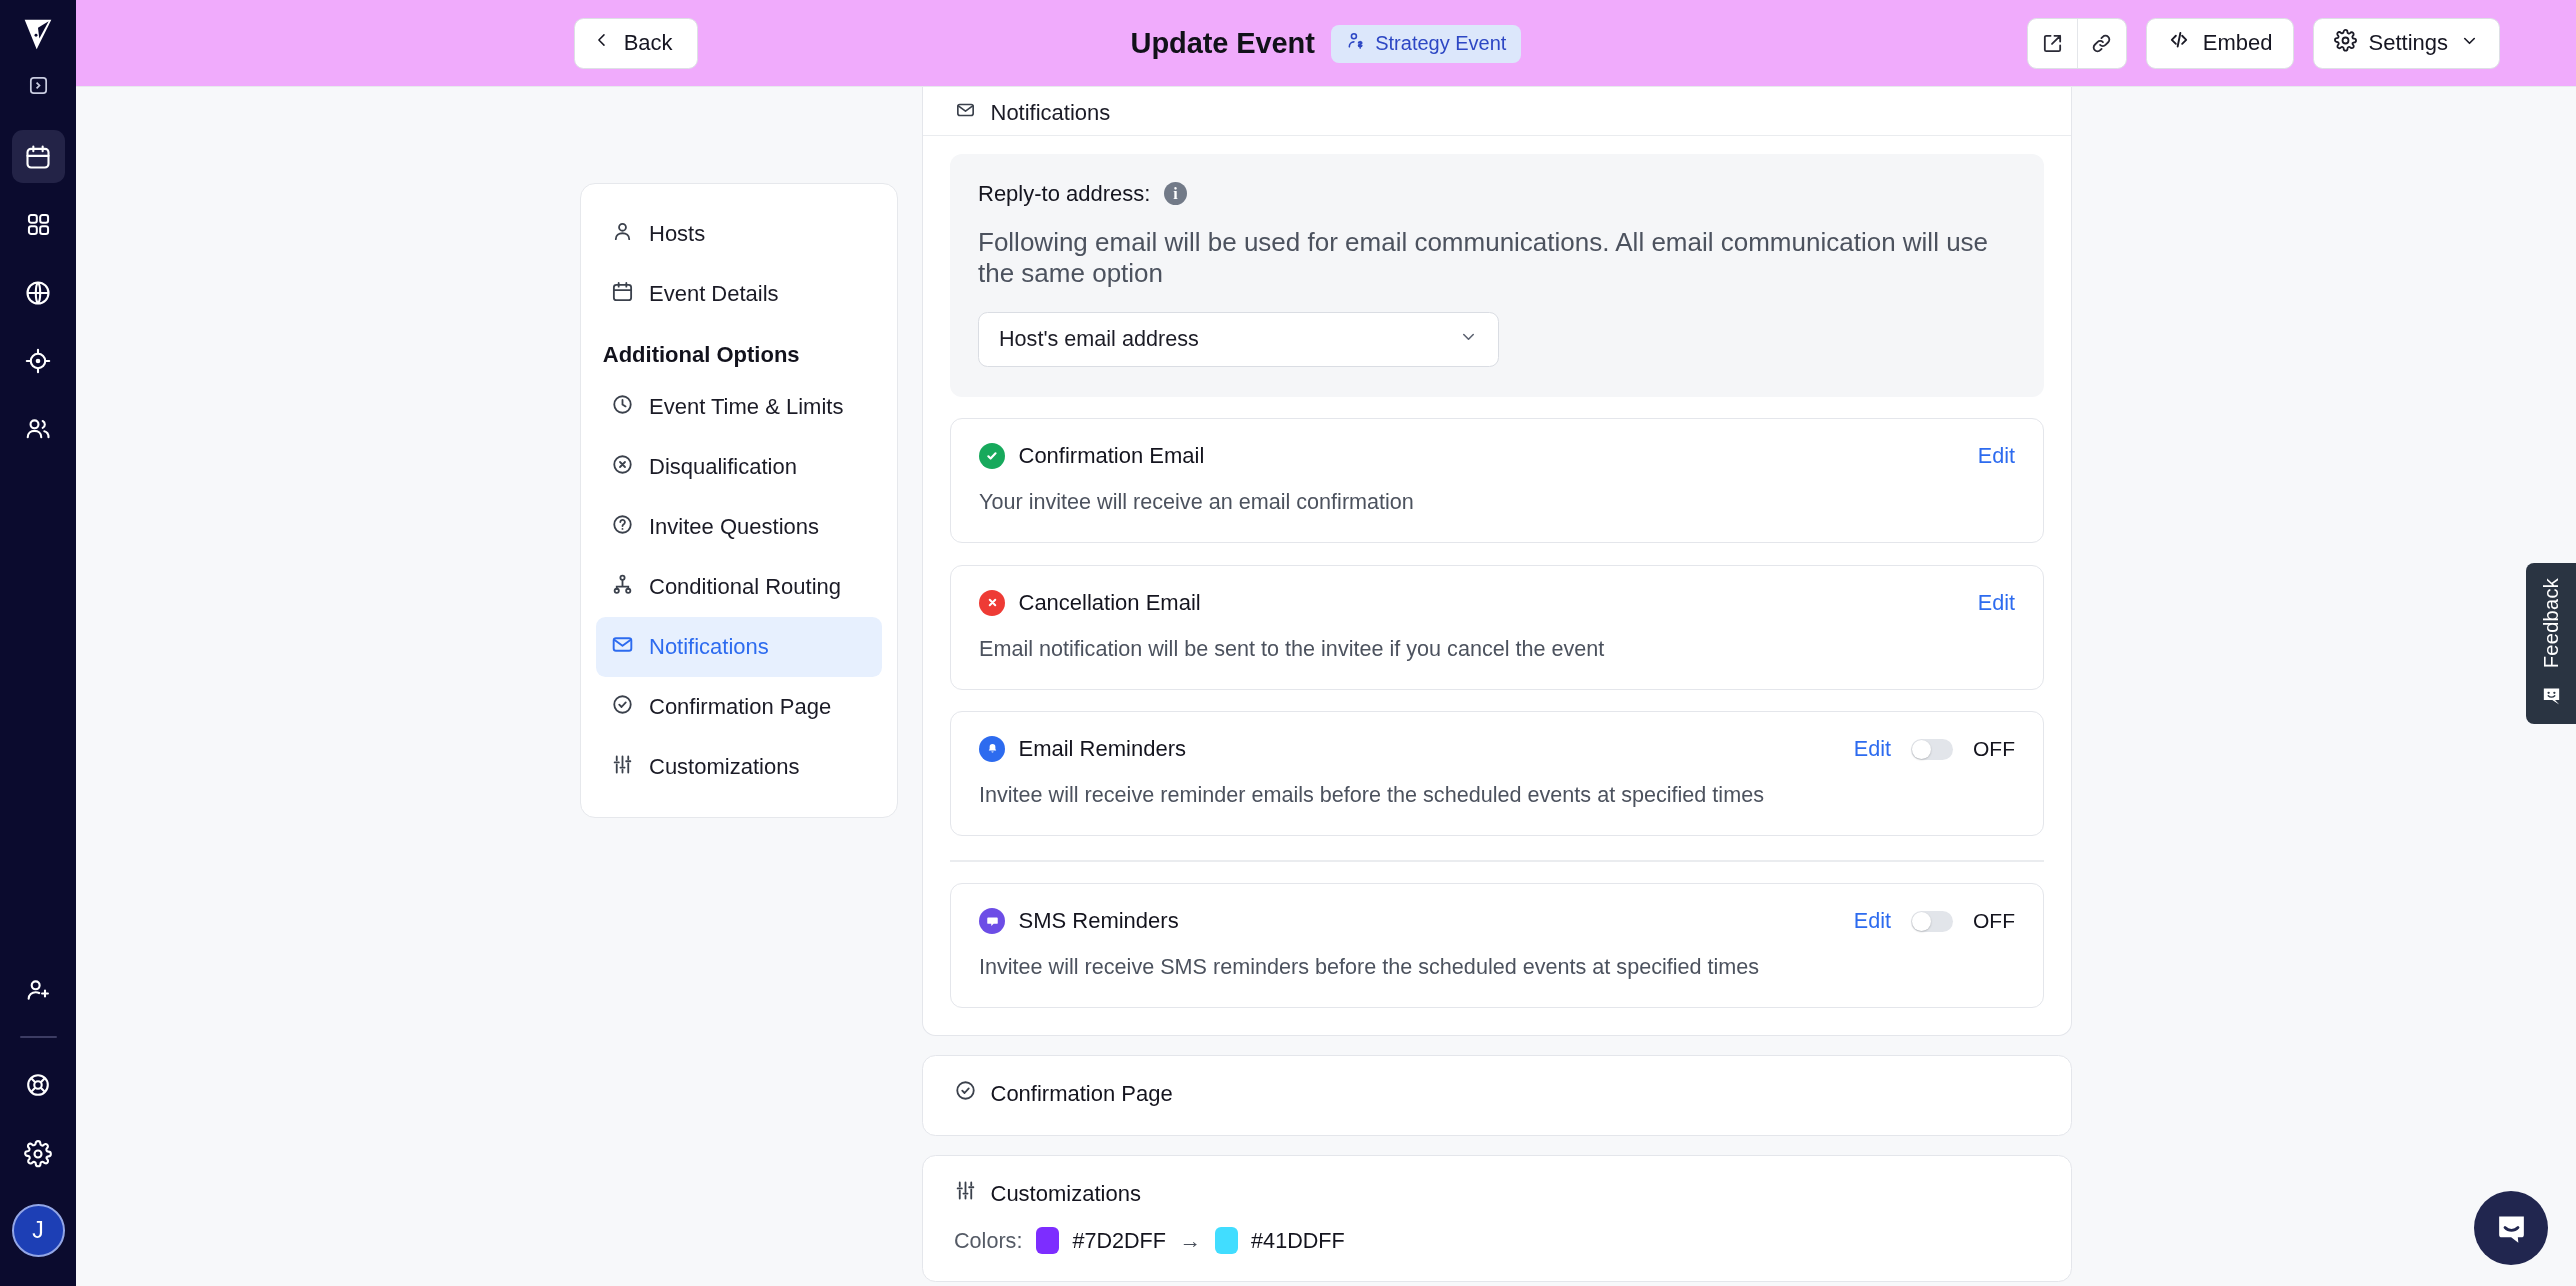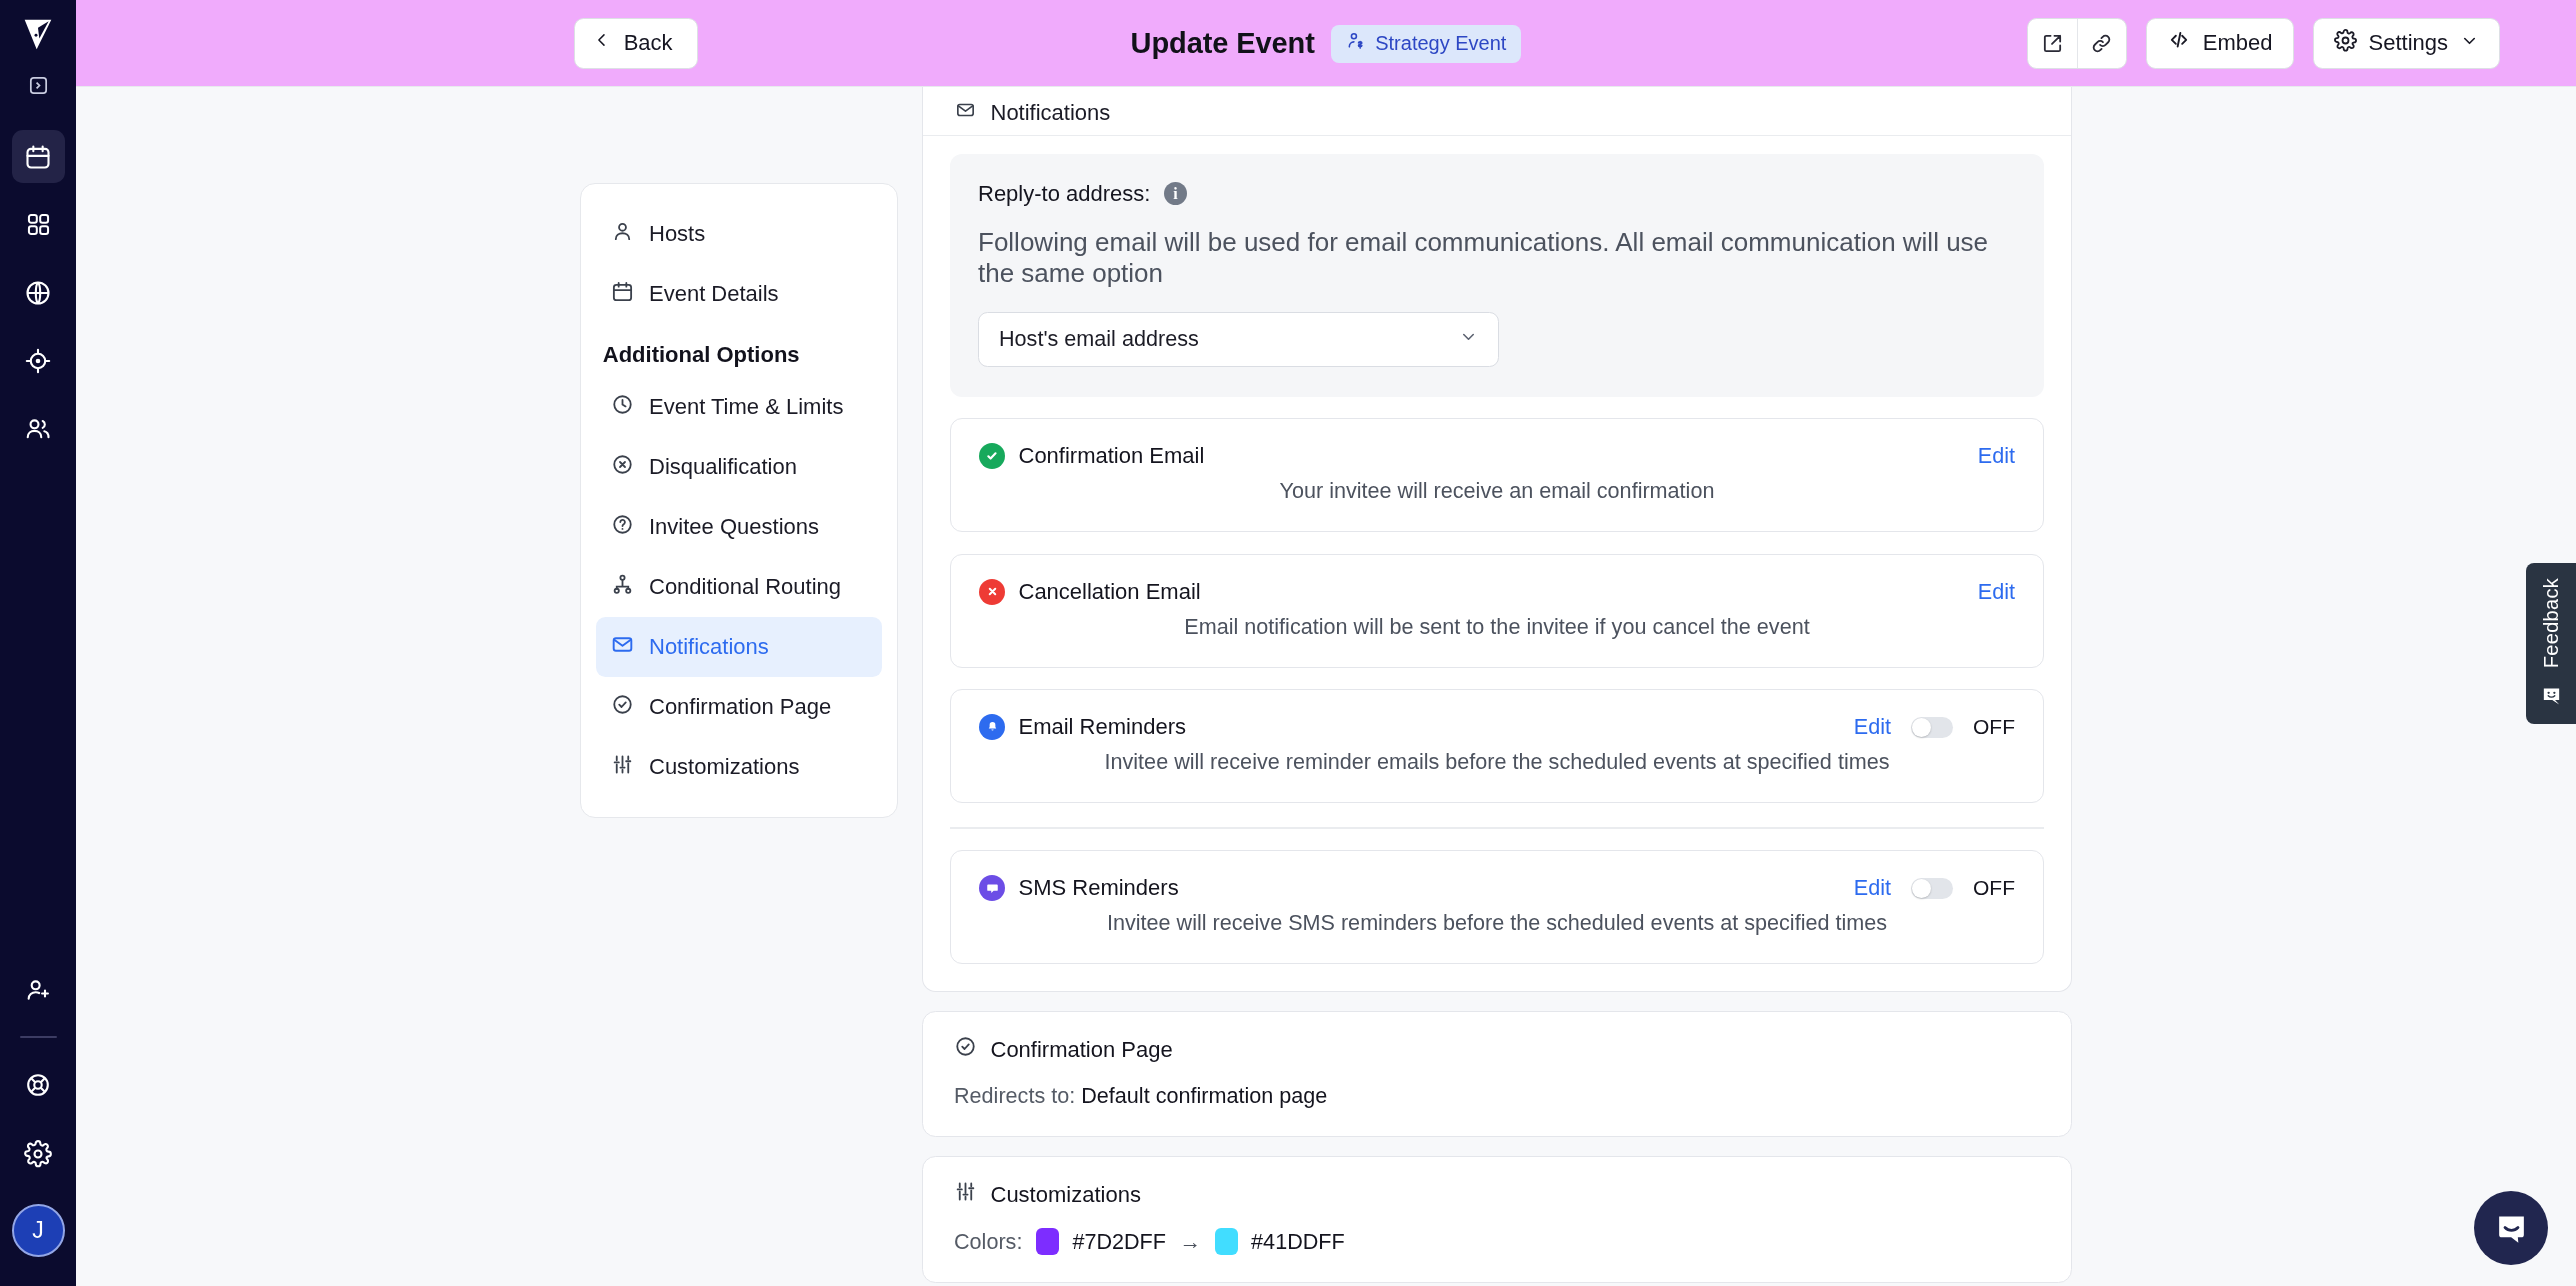--- a/index.html
+++ b/index.html
@@ -134,21 +134,21 @@
   }
 
   .subcard {
     border: 1.4px solid #E4E6EB; border-radius: 12px; margin-top: 21.6px; padding: 24px 28px 27px 28px;
     background: #fff;
   }
   .sub-row { display: flex; align-items: center; }
   .sub-title { display: flex; align-items: center; gap: 13.5px; font-size: 22px; color: #14141E; }
   .sub-actions { margin-left: auto; display: flex; align-items: center; gap: 20px; }
   .edit-link { color: #2D6BEF; font-size: 21.6px; }
-  .sub-desc { font-size: 21.6px; color: #4C525E; margin-top: 9px; text-align: center; }
+  .sub-desc { font-size: 21.6px; color: #4C525E; margin-top: 20px; }
 
   .dot-ico { width: 26px; height: 26px; border-radius: 50%; display:flex; align-items:center; justify-content:center; flex: 0 0 26px; }
   .dot-green { background: #17A95C; }
   .dot-red { background: #EE3B35; }
   .dot-blue { background: #2D6BEF; }
   .dot-purple { background: #6C4DE6; }
 
   .toggle { width: 42px; height: 21.6px; border-radius: 12px; background: #E2E5EA; position: relative; flex: 0 0 42px; }
   .toggle .knob { position: absolute; top: 1.4px; left: 1.4px; width: 19px; height: 19px; border-radius: 50%; background: #fff;
     box-shadow: 0 0.7px 2px rgba(0,0,0,.22); }
@@ -539,24 +539,20 @@
         <div class="card simple-card">
           <div class="simple-head">
             <span>
               <svg width="23" height="23" viewBox="0 0 24 24" fill="none" stroke="#3B414C" stroke-width="1.9" stroke-linecap="round" stroke-linejoin="round">
                   <circle cx="12" cy="12" r="8.6"></circle>
                   <path d="M8.6 12.2l2.4 2.4 4.4-4.8"></path>
                 </svg>
             </span>
             <span>Confirmation Page</span>
           </div>
-          <div class="simple-line">
-            <span>Redirects to:</span>
-            <b>Default confirmation page</b>
-          </div>
         </div>
 
         <div class="card simple-card">
           <div class="simple-head">
             <span>
               <svg width="23" height="23" viewBox="0 0 24 24" fill="none" stroke="#3B414C" stroke-width="1.9" stroke-linecap="round">
                   <path d="M6 3.6v4M6 12v8.4M12 3.6v10M12 17.4v3M18 3.6v2.8M18 10.8v9.6"></path>
                   <path d="M3.8 9.8h4.4M9.8 15.2h4.4M15.8 8.6h4.4"></path>
                 </svg>
             </span>

